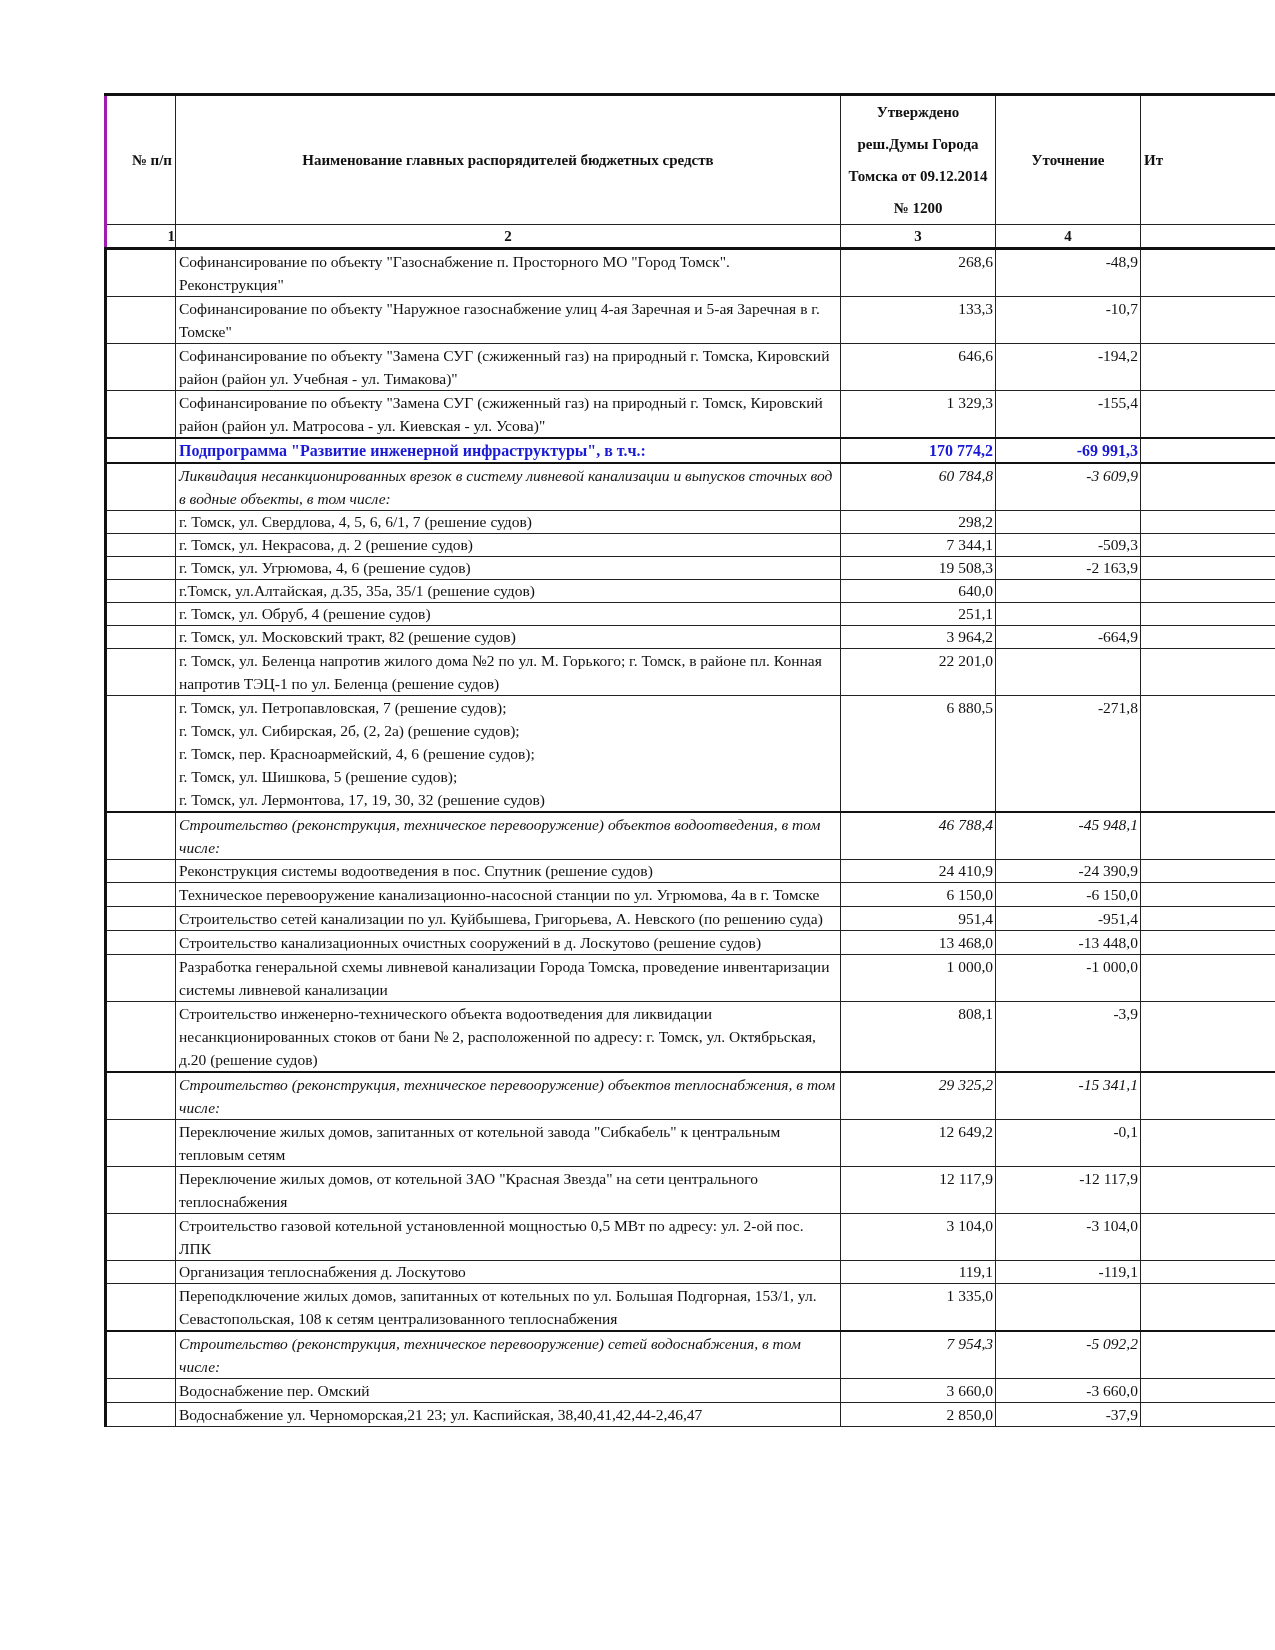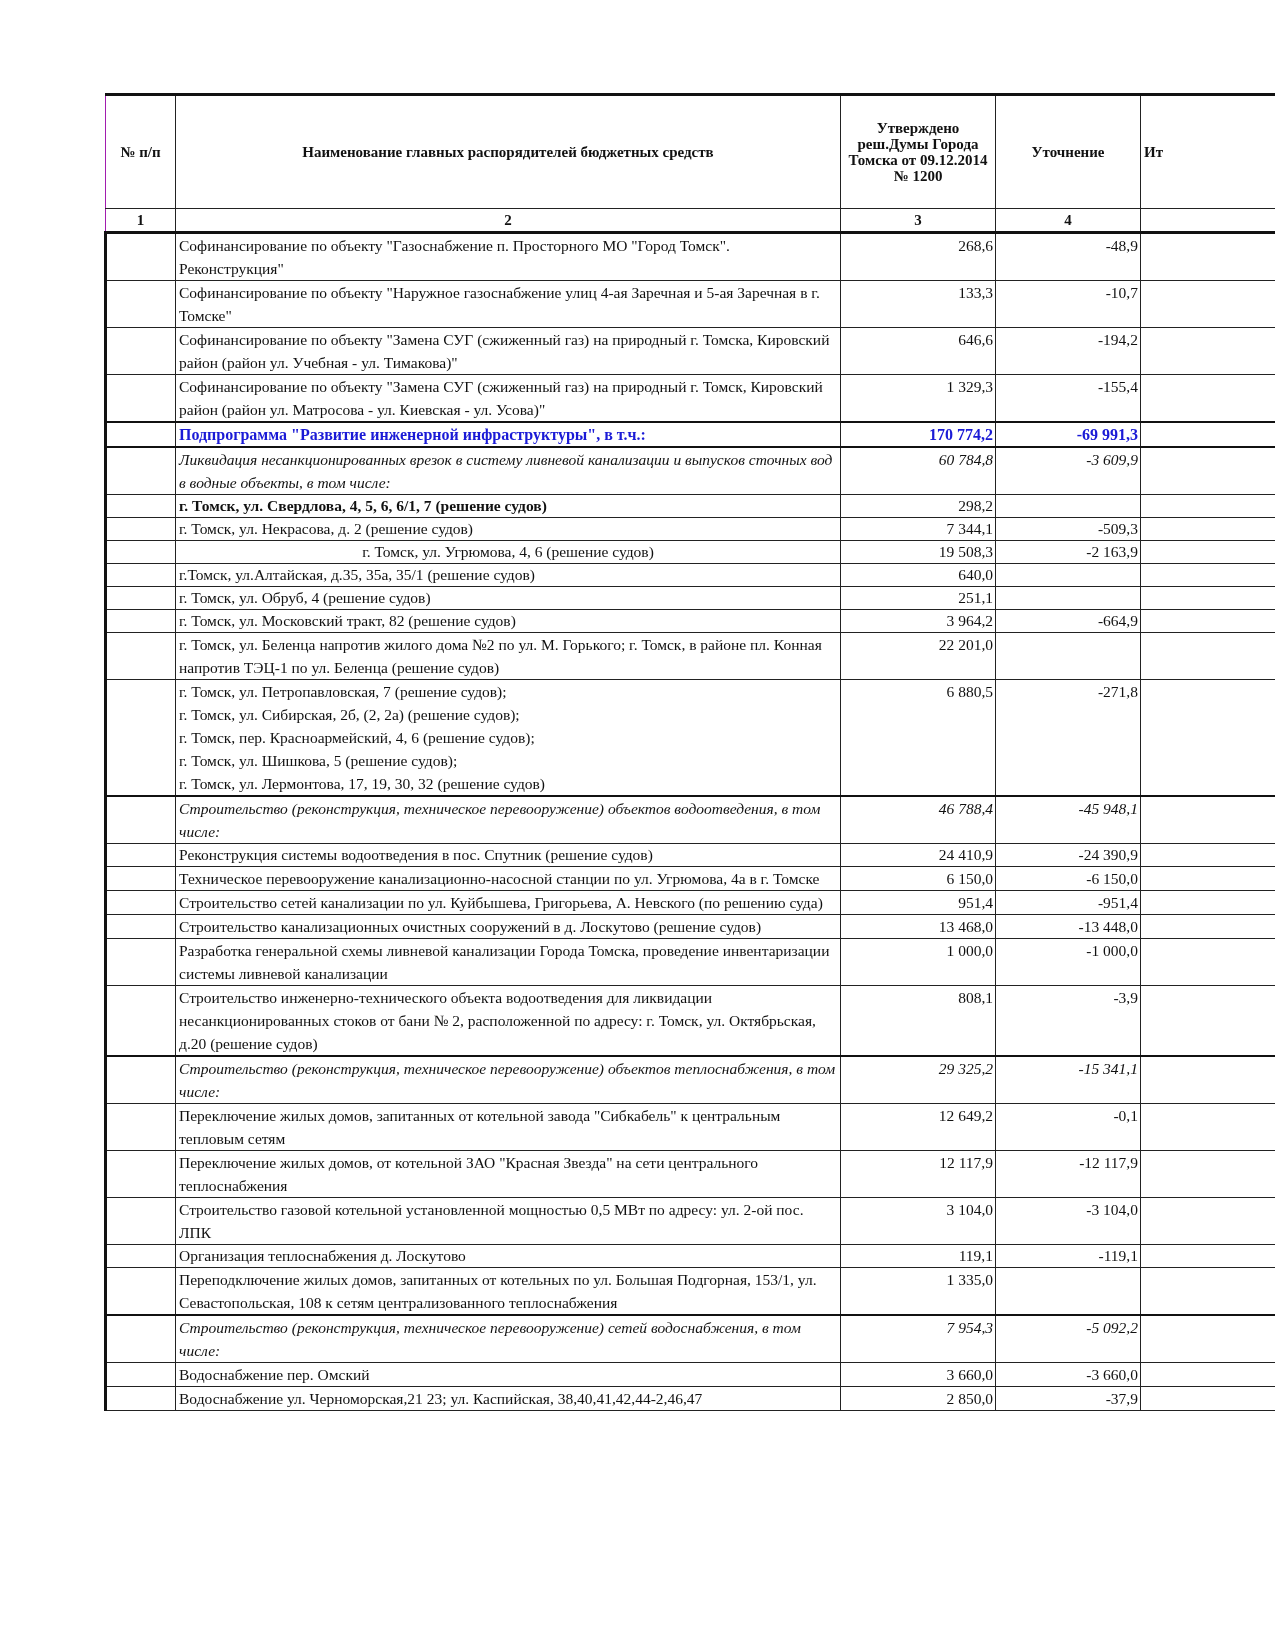--- a/index.html
+++ b/index.html
@@ -2,24 +2,24 @@
 <html><head>
 <meta charset="utf-8">
 <style>
   html, body { margin:0; padding:0; background:#ffffff; }
   body { width:1275px; height:1650px; position:relative; overflow:hidden;
          font-family:"Liberation Serif", "DejaVu Serif", serif; color:#111; }
   .sheet { position:absolute; left:104px; top:93px; width:1171px; }
   table { border-collapse:collapse; table-layout:fixed; width:1200px; }
   col.c1 { width:70px; } col.c2 { width:665px; } col.c3 { width:155px; } col.c4 { width:145px; } col.c5 { width:165px; }
   th, td { border:1px solid #222; padding:0 3px; vertical-align:top; font-size:15.5px; line-height:23px; }
-  thead th { font-weight:bold; font-size:15px; line-height:16px; vertical-align:middle; text-align:center; }
+  thead th { font-weight:bold; font-size:15px; line-height:32px; vertical-align:middle; text-align:center; }
   thead tr.h1 th { height:112px; border-top:3px solid #111; }
   thead tr.h2 th { height:22px; padding:0; border-bottom:3px solid #111; line-height:20px; }
-  thead th.first { border-left:1px solid #a21caf; }
+  thead th.first { border-left:3px solid #a21caf;text-align:right; }
   td.first { border-left:3px solid #111; }
   td.num { text-align:right; padding-right:2px; }
   tr.sub td { color:#1a1ad6; font-weight:bold; font-size:16px; }
   tr.grp td { font-style:italic; }
   tr.single td { height:22px; line-height:22px; }
   tr.thick td { border-top:2px solid #111; }
 </style>
 </head>
 <body>
 
@@ -86,35 +86,35 @@
         </tr>
         <tr class="grp thick">
           <td class="first"></td>
           <td style="white-space: pre-line;">Ликвидация несанкционированных врезок в систему ливневой канализации и выпусков сточных вод в водные объекты, в том числе:</td>
           <td class="num">60 784,8</td>
           <td class="num">-3 609,9</td>
           <td class="num"></td>
         </tr>
         <tr class="single">
           <td class="first"></td>
-          <td style="white-space: pre-line; font-weight: bold;">г. Томск, ул. Свердлова, 4, 5, 6, 6/1, 7 (решение судов)</td>
+          <td style="white-space: pre-line;">г. Томск, ул. Свердлова, 4, 5, 6, 6/1, 7 (решение судов)</td>
           <td class="num">298,2</td>
           <td class="num"></td>
           <td class="num"></td>
         </tr>
         <tr class="single">
           <td class="first"></td>
           <td style="white-space: pre-line;">г. Томск, ул. Некрасова, д. 2 (решение судов)</td>
           <td class="num">7 344,1</td>
           <td class="num">-509,3</td>
           <td class="num"></td>
         </tr>
         <tr class="single">
           <td class="first"></td>
-          <td style="white-space: pre-line; text-align: center;">г. Томск, ул. Угрюмова, 4, 6  (решение судов)</td>
+          <td style="white-space: pre-line;">г. Томск, ул. Угрюмова, 4, 6  (решение судов)</td>
           <td class="num">19 508,3</td>
           <td class="num">-2 163,9</td>
           <td class="num"></td>
         </tr>
         <tr class="single">
           <td class="first"></td>
           <td style="white-space: pre-line;">г.Томск,  ул.Алтайская, д.35, 35а, 35/1  (решение судов)</td>
           <td class="num">640,0</td>
           <td class="num"></td>
           <td class="num"></td>

